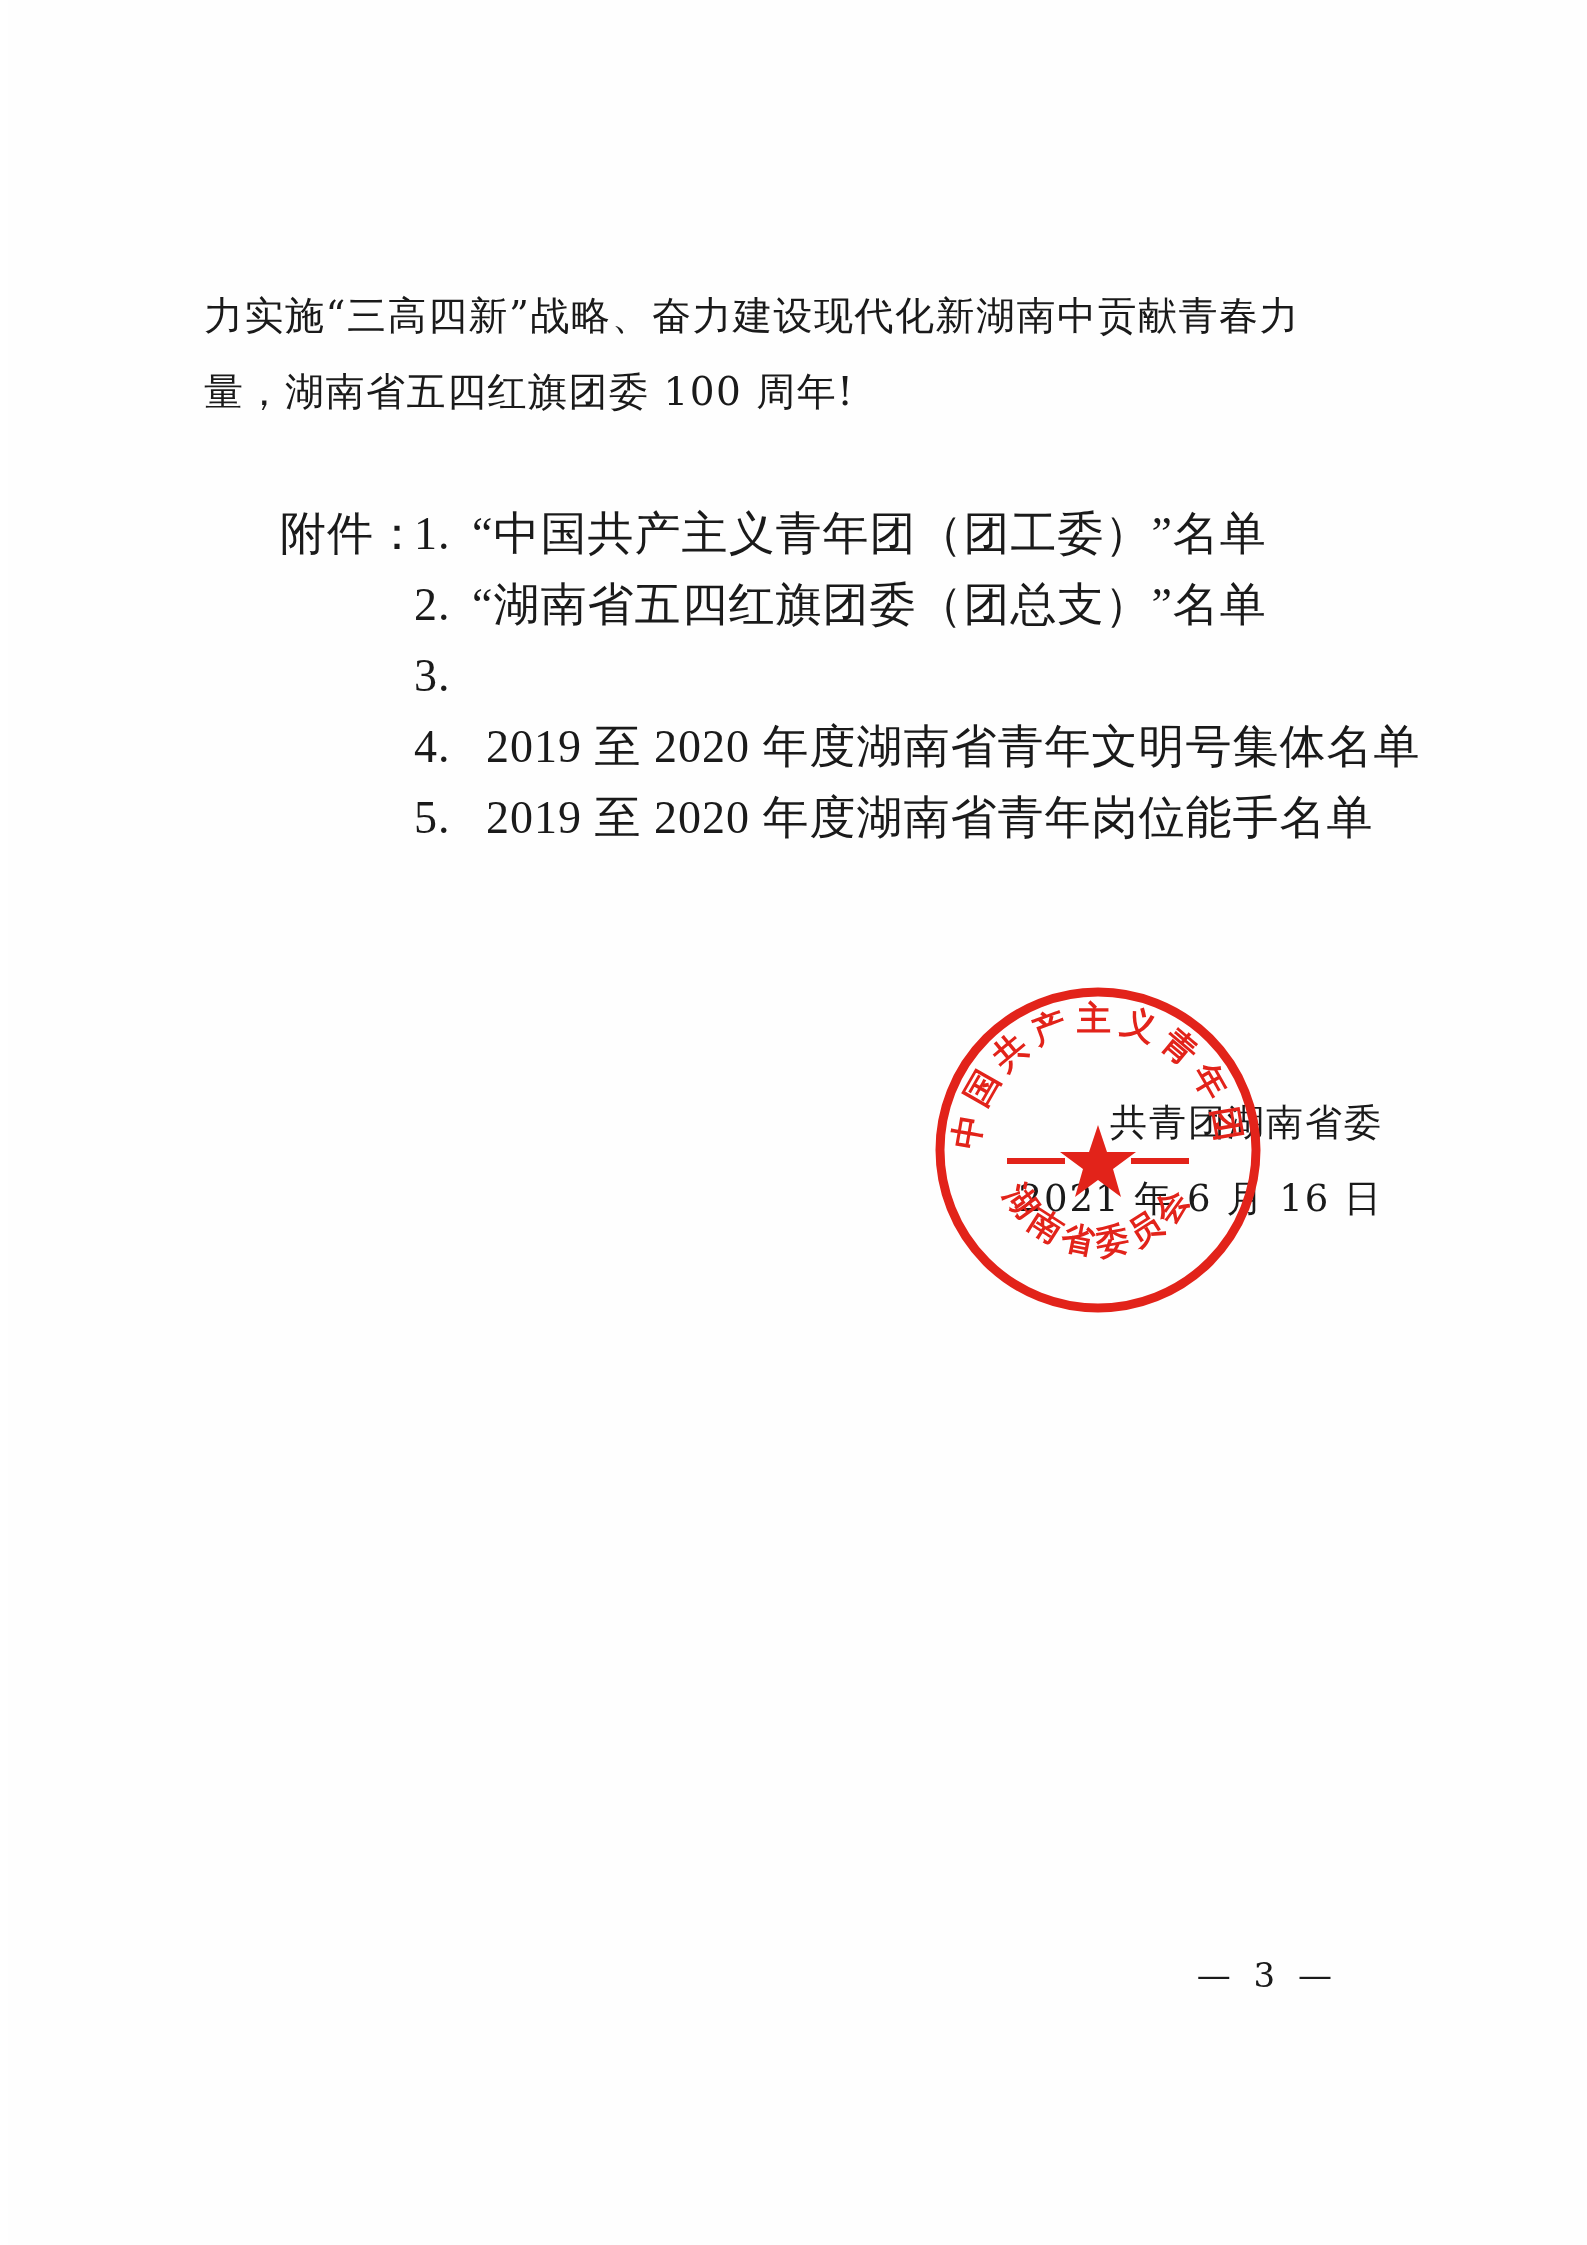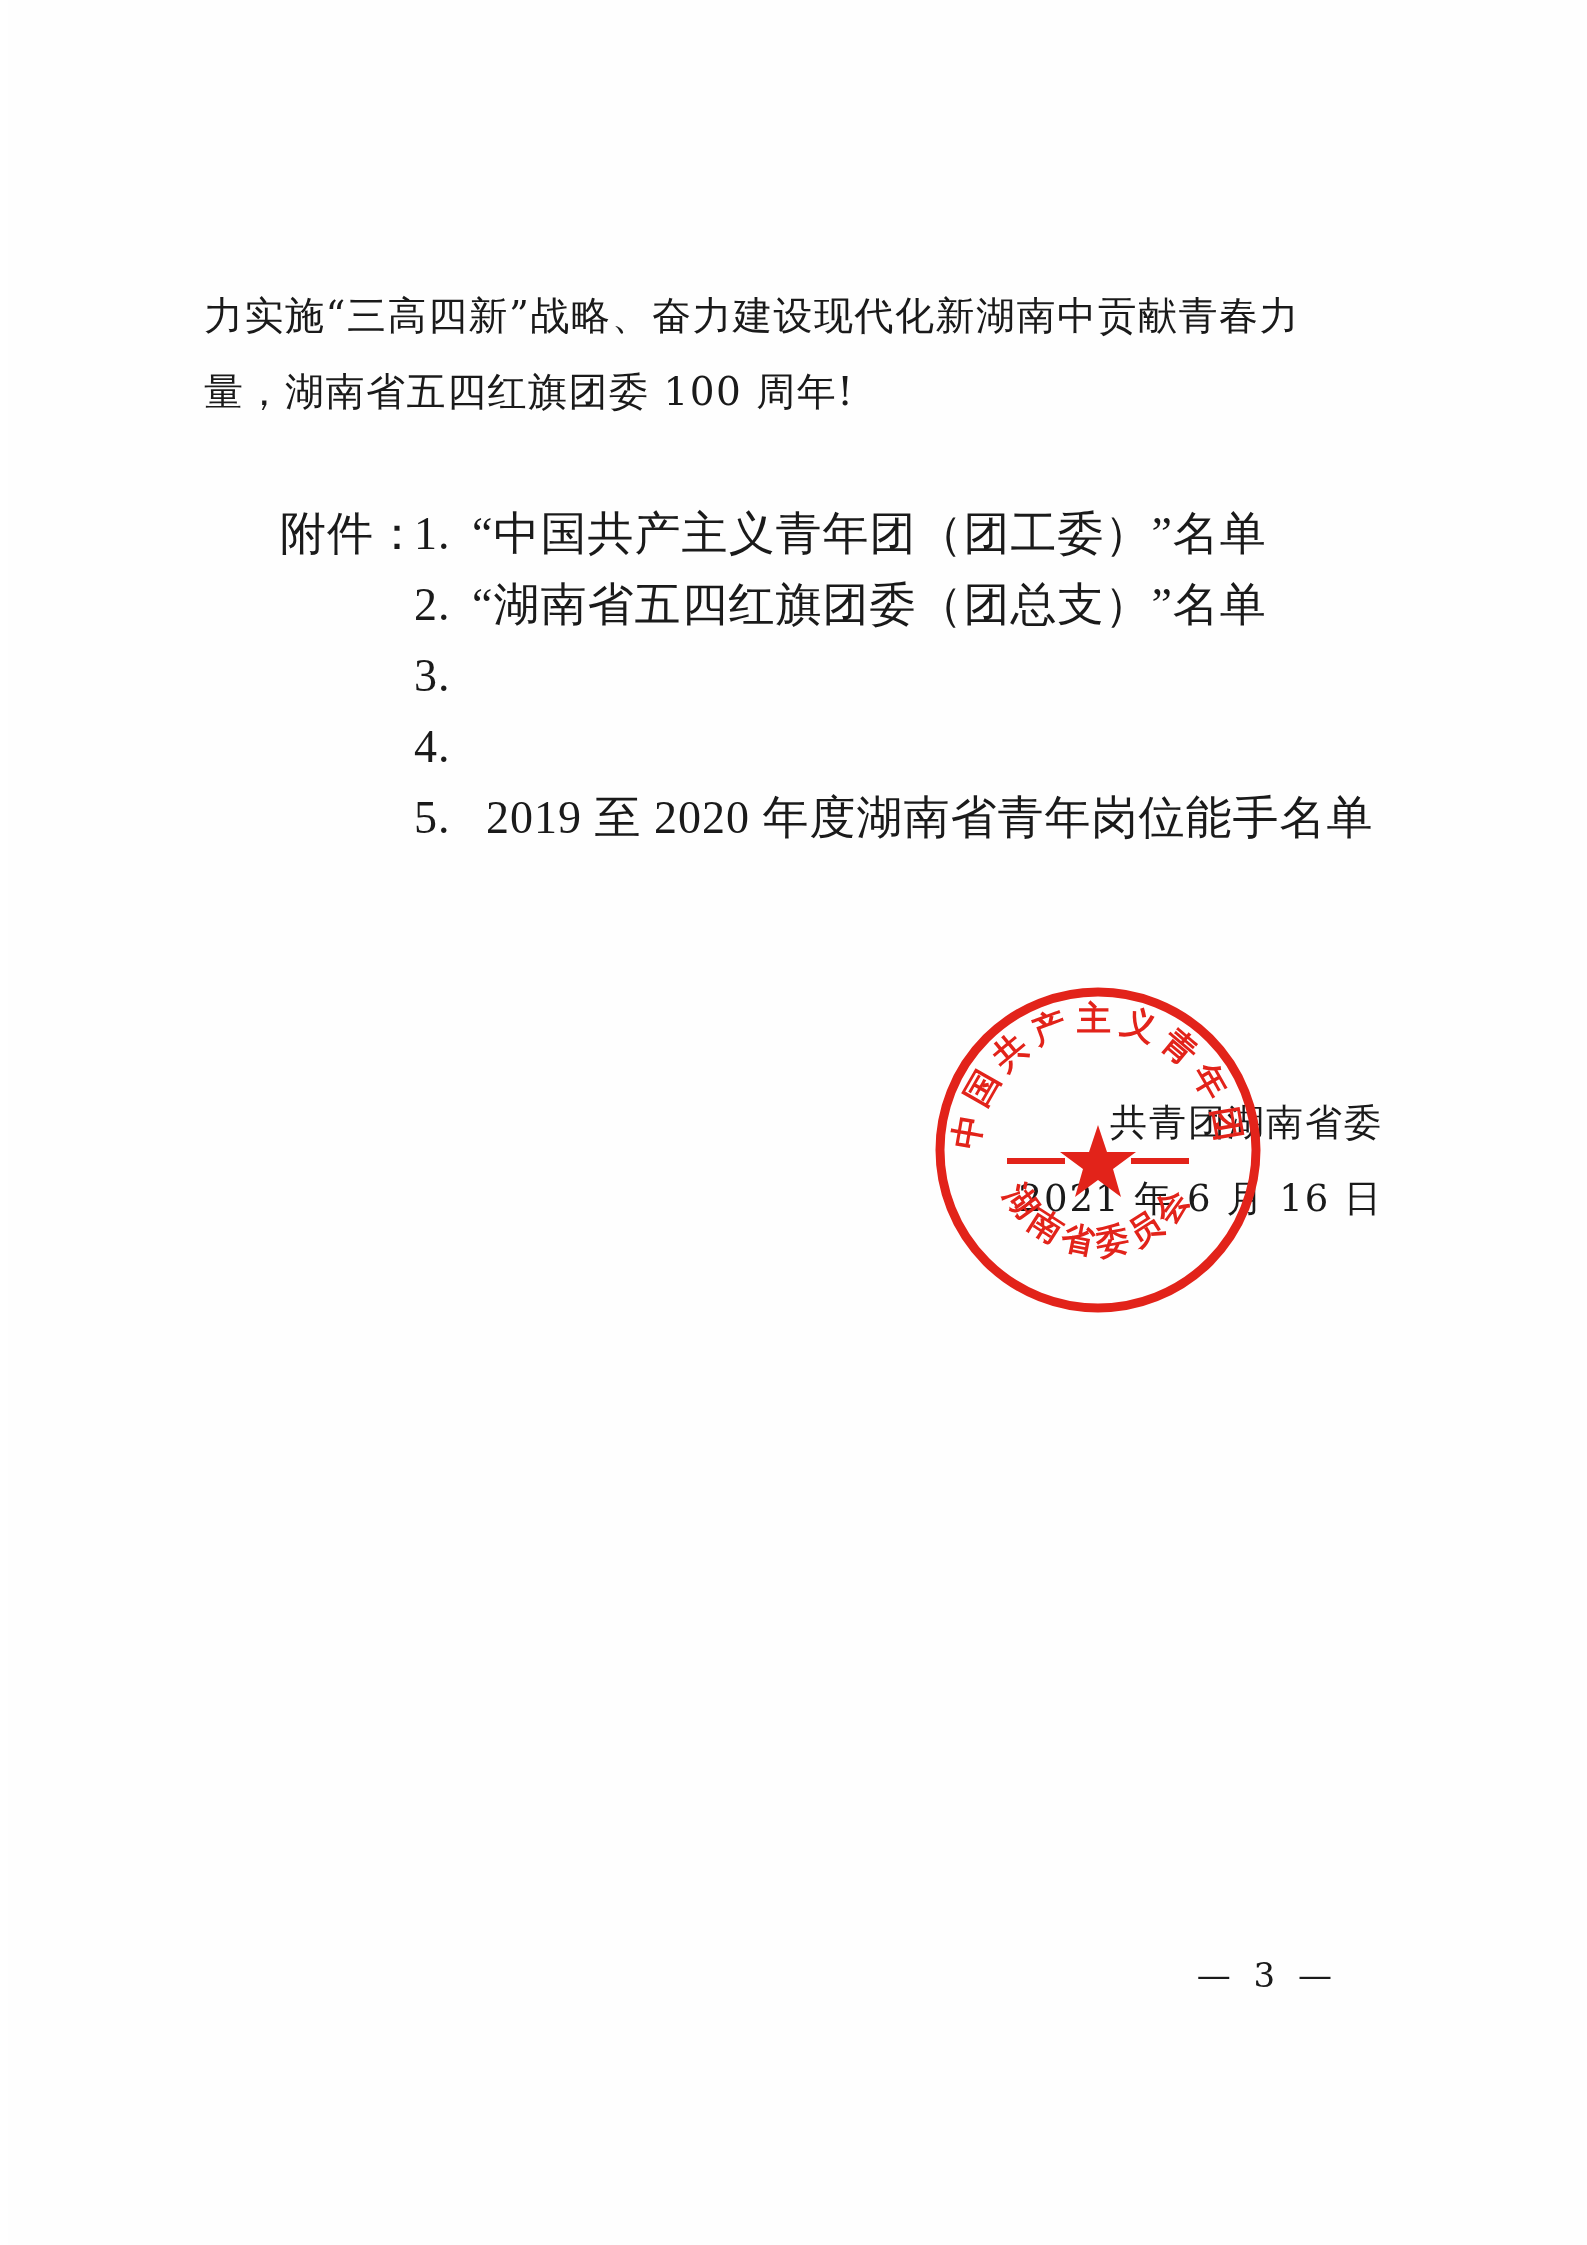--- a/index.html
+++ b/index.html
@@ -137,20 +137,21 @@
     </div>
 
     <div class="attach-row">
       <span class="attach-lead blank">附件：</span>
       <span class="attach-num">3.</span>
     </div>
 
     <div class="attach-row">
       <span class="attach-lead blank">附件：</span>
       <span class="attach-num wide">4.</span>
+      <span class="attach-text">2019 至 2020 年度湖南省青年文明号集体名单</span>
     </div>
 
     <div class="attach-row">
       <span class="attach-lead blank">附件：</span>
       <span class="attach-num wide">5.</span>
       <span class="attach-text">2019 至 2020 年度湖南省青年岗位能手名单</span>
     </div>
 
   </div>
 

